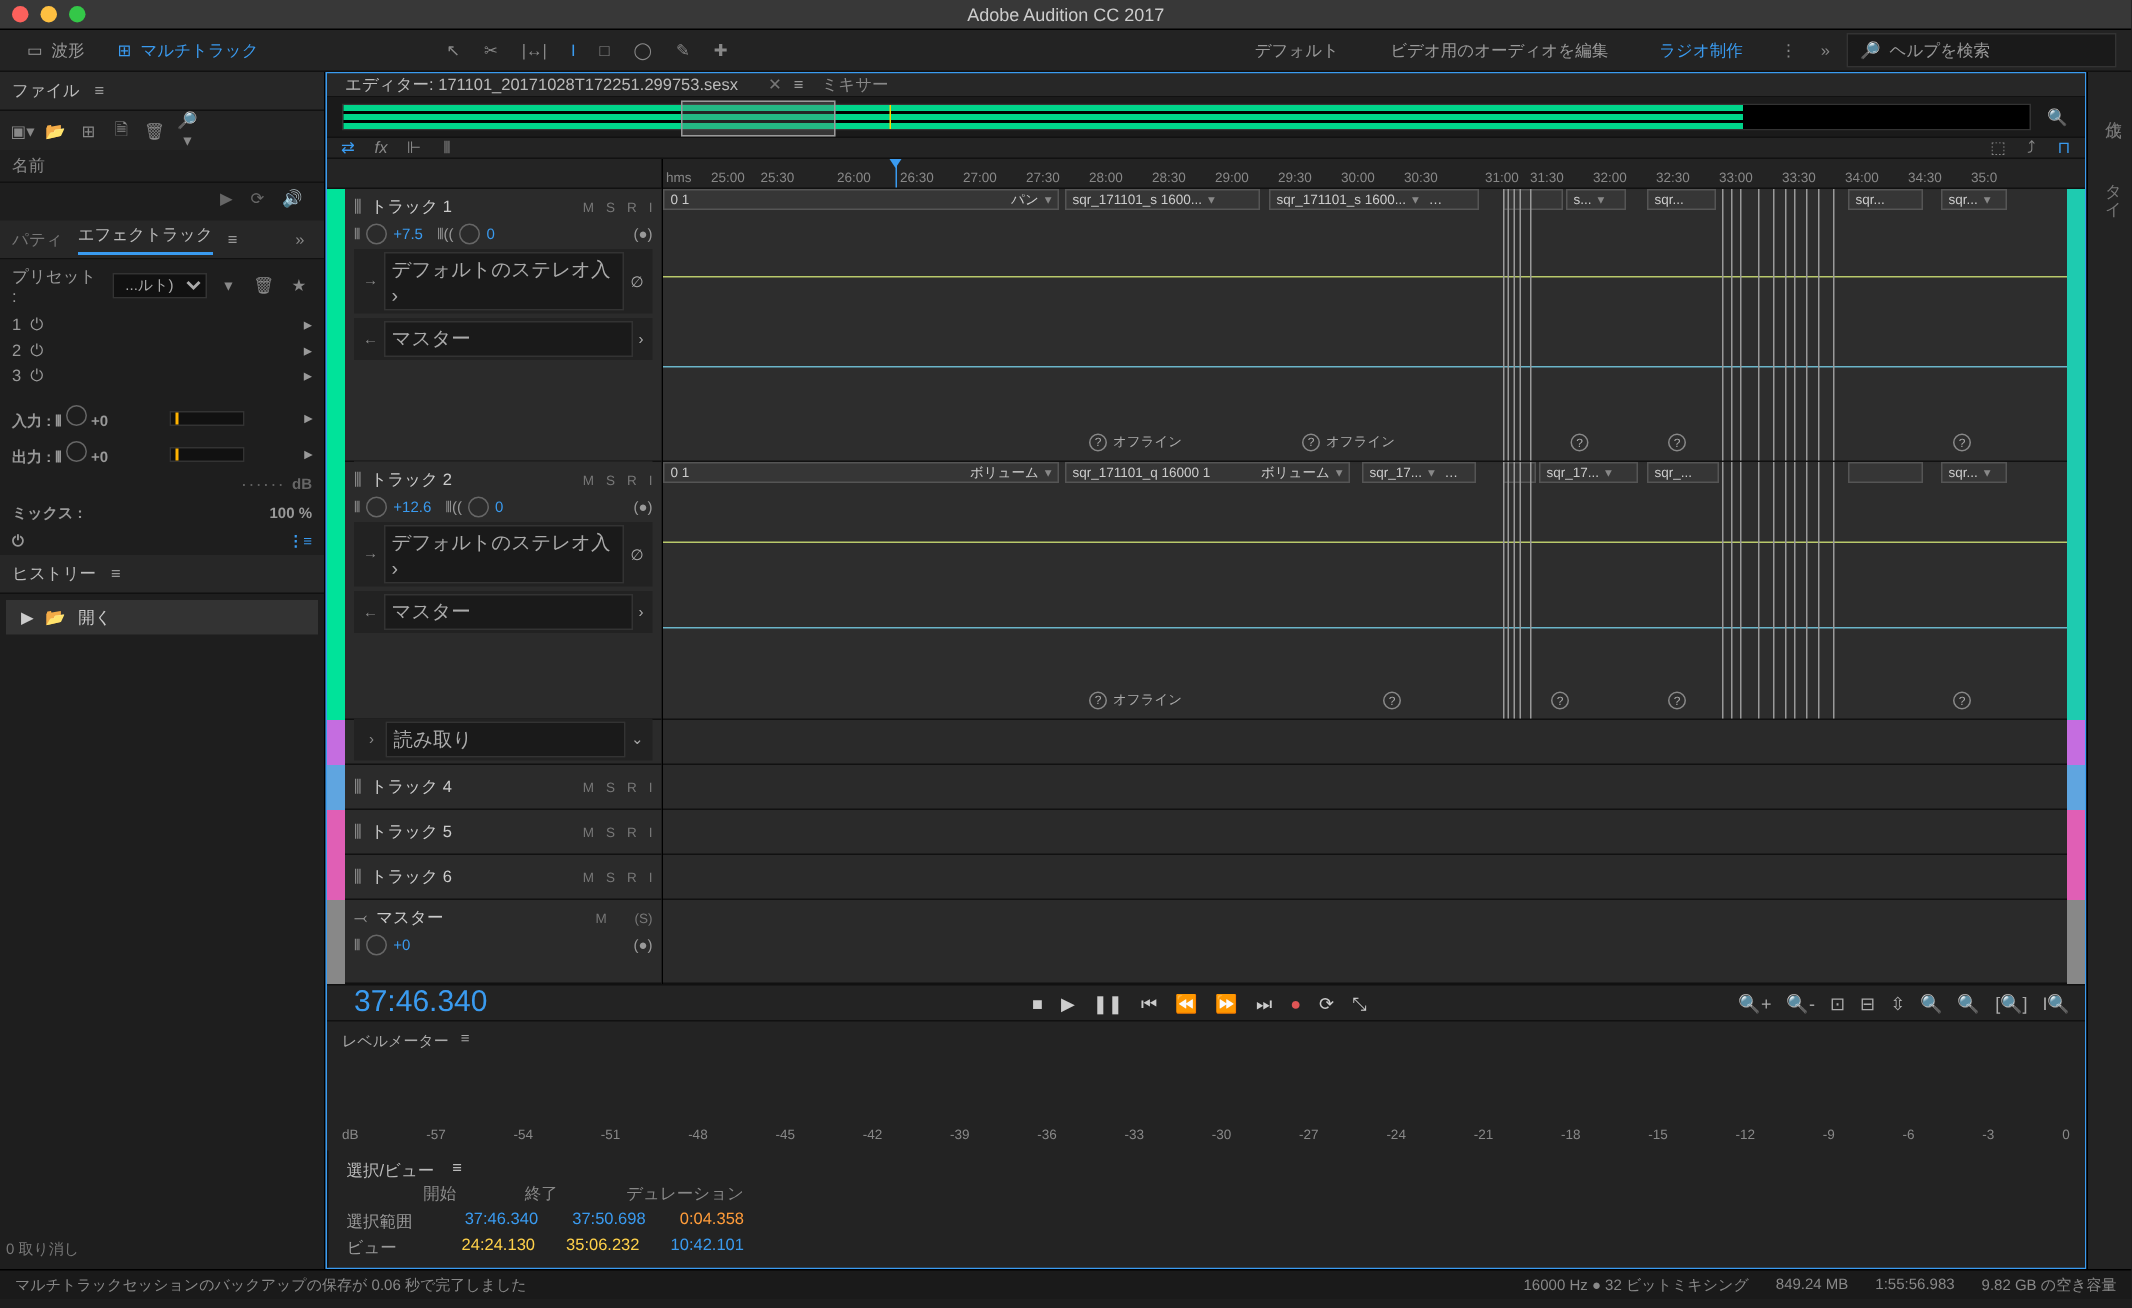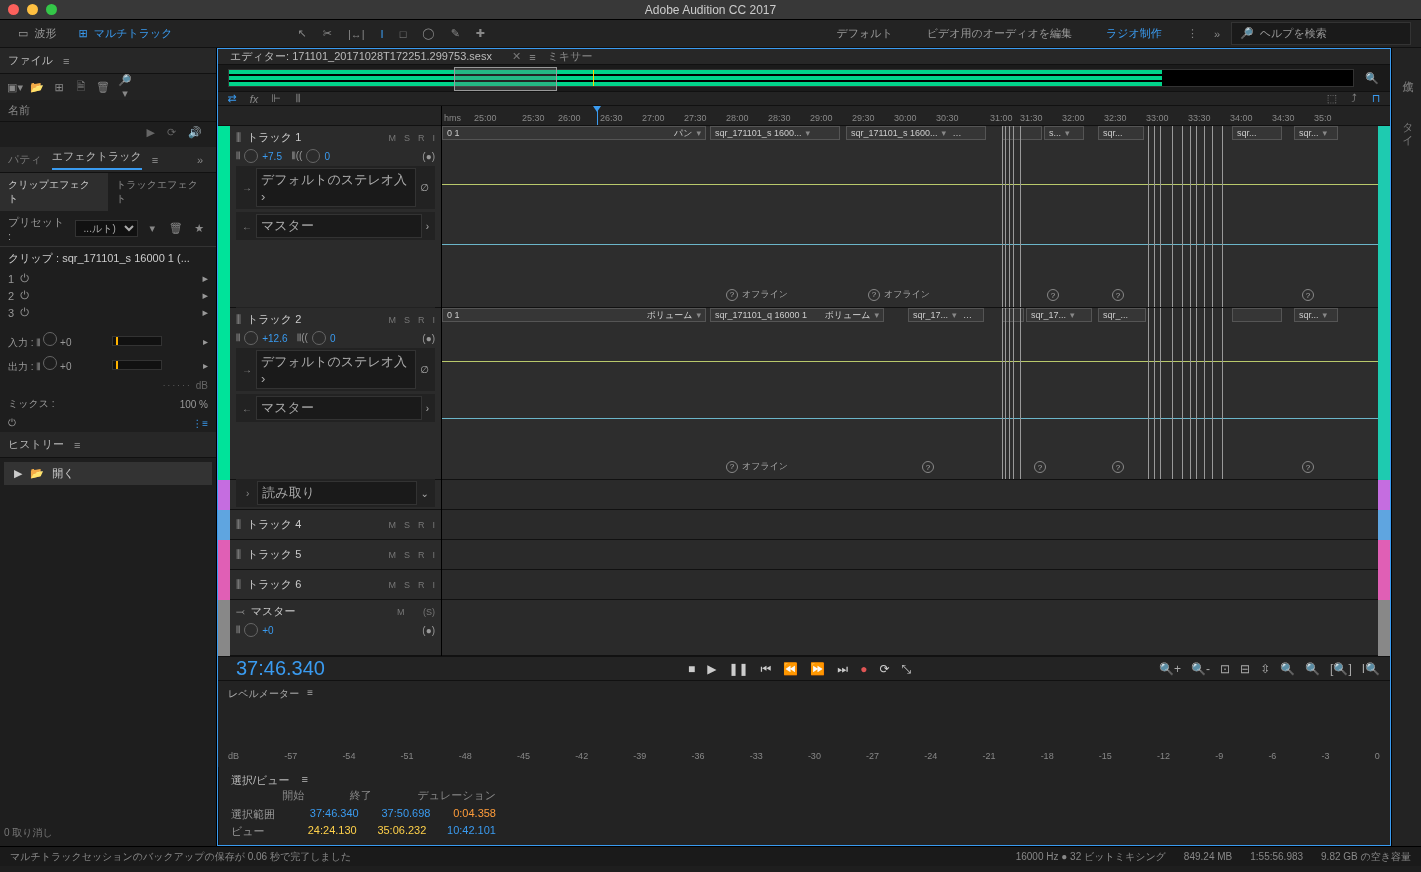--- a/index.html
+++ b/index.html
@@ -45,21 +45,21 @@
 
 .play-mini { height: 26px; display: flex; justify-content: flex-end; gap: 12px; padding: 4px 14px; border-top: 1px solid #111; }
 .play-mini span { color: #666; }
 .sub-tabs { display: flex; background: #1e1e1e; }
 .sub-tab { padding: 5px 8px; font-size: 10px; color: #888; }
 .sub-tab.active { background: #2e2e2e; color: #ccc; }
 .preset-row { display: flex; padding: 4px 8px; align-items: center; gap: 6px; background: #1e1e1e; }
 .preset-row select { background: #111; border: 1px solid #333; color: #aaa; font-size: 10px; padding: 1px 4px; }
 .clip-label { padding: 4px 8px; color: #ccc; background: #1e1e1e; border-top: 1px solid #333; }
 .slot-row { display: flex; padding: 2px 8px; gap: 6px; align-items: center; }
-.io-row { display: flex; padding: 3px 8px; gap: 6px; align-items: center; font-size: 10px; justify-content: space-between; }
+.io-row { display: flex; padding: 3px 8px; gap: 6px; align-items: center; font-size: 10px; justify-content: space-between; font-weight: bold; }
 .fader-box { width: 50px; height: 10px; background: #111; border: 1px solid #333; position: relative; }
 .fader-box::after { content: ""; position: absolute; left: 3px; top: 0; width: 2px; height: 100%; background: #ffb300; }
 
 
 .history-list { background: #1e1e1e; flex: 1; }
 .hist-row { padding: 4px 10px; background: #333; margin: 4px; color: #ccc; display: flex; gap: 8px; align-items: center; }
 .bottom-text { padding: 6px 4px; color: #777; font-size: 10px; }
 
 
 .editor-head { height: 26px; display: flex; align-items: center; background: #272727; border-bottom: 1px solid #111; }
@@ -206,32 +206,27 @@
       <span>⟳</span>
       <span>🔊</span>
     </div>
 
     <div class="panel-head">
       <span class="title" style="color:#777">パティ</span>
       <span class="title" style="border-bottom:2px solid #3a9bf0;padding-bottom:4px">エフェクトラック</span>
       <span class="hamburger"></span>
       <span class="tool-icon" style="margin-left:auto">»</span>
     </div>
-    <div class="sub-tabs">
-      <div class="sub-tab active">クリップエフェクト</div>
-      <div class="sub-tab">トラックエフェクト</div>
-    </div>
     <div class="preset-row">
       <span>プリセット :</span>
       <select><option>...ルト)</option></select>
       <span class="ftool">▾</span>
       <span class="ftool">🗑</span>
       <span class="ftool">★</span>
     </div>
-    <div class="clip-label">クリップ : sqr_171101_s 16000 1 (...</div>
     <div class="slot-row">
         <span>1</span>
         <span>⏻</span>
         <div style="flex:1"></div>
         <span>▸</span>
       </div>
     <div class="slot-row">
         <span>2</span>
         <span>⏻</span>
         <div style="flex:1"></div>
@@ -318,21 +313,21 @@
 
     <div style="display:flex;">
       <div class="track-headers">
         <div style="height:20px;border-bottom:1px solid #111"></div>
       </div>
       <div class="track-lanes" style="position:relative;">
         <div class="ruler">
           <div class="playhead-ruler"></div>
           <span style="left:2px">hms</span>
           <span style="left:32px">25:00</span>
-          <span style="left:80px">25:30</span>
+          <span style="left:65px">25:30</span>
           <span style="left:116px">26:00</span>
           <span style="left:158px">26:30</span>
           <span style="left:200px">27:00</span>
           <span style="left:242px">27:30</span>
           <span style="left:284px">28:00</span>
           <span style="left:326px">28:30</span>
           <span style="left:368px">29:00</span>
           <span style="left:410px">29:30</span>
           <span style="left:452px">30:00</span>
           <span style="left:494px">30:30</span>
@@ -538,21 +533,21 @@
             <div class="vbar" style="left:780px"></div>
         </div>
 
         <div class="lane" style="height:172px">
           <div class="clip-header" style="left:0;width:264px">
               <span>0 1</span>
               <div style="flex:1"></div>
               <span>ボリューム</span>
               <span class="drop"></span>
             </div>
-          <div class="clip-header" style="left:268px;width:174px">
+          <div class="clip-header" style="left:268px;width:190px">
               <span>sqr_171101_q 16000 1</span>
               <div style="flex:1"></div>
               <span>ボリューム</span>
               <span class="drop"></span>
             </div>
           <div class="clip-header" style="left:466px;width:76px"><span>sqr_17...</span><span class="drop"></span>&nbsp;…</div>
           <div class="clip-header" style="left:560px;width:22px"></div>
           <div class="clip-header" style="left:584px;width:66px">
               <span>sqr_17...</span>
               <span class="drop"></span>

